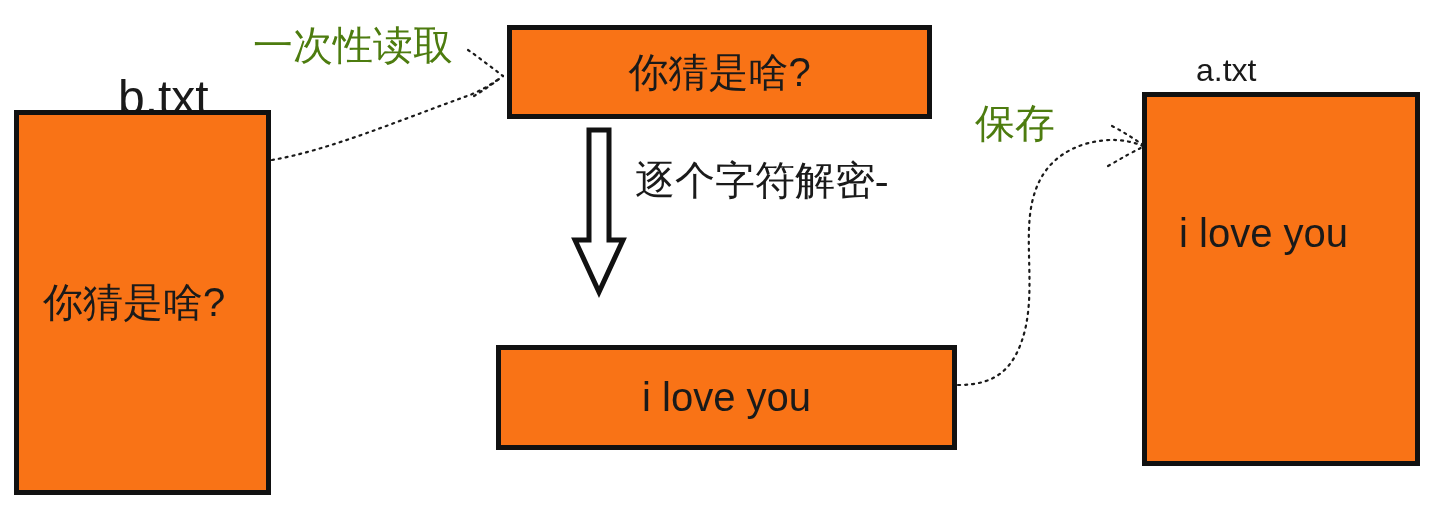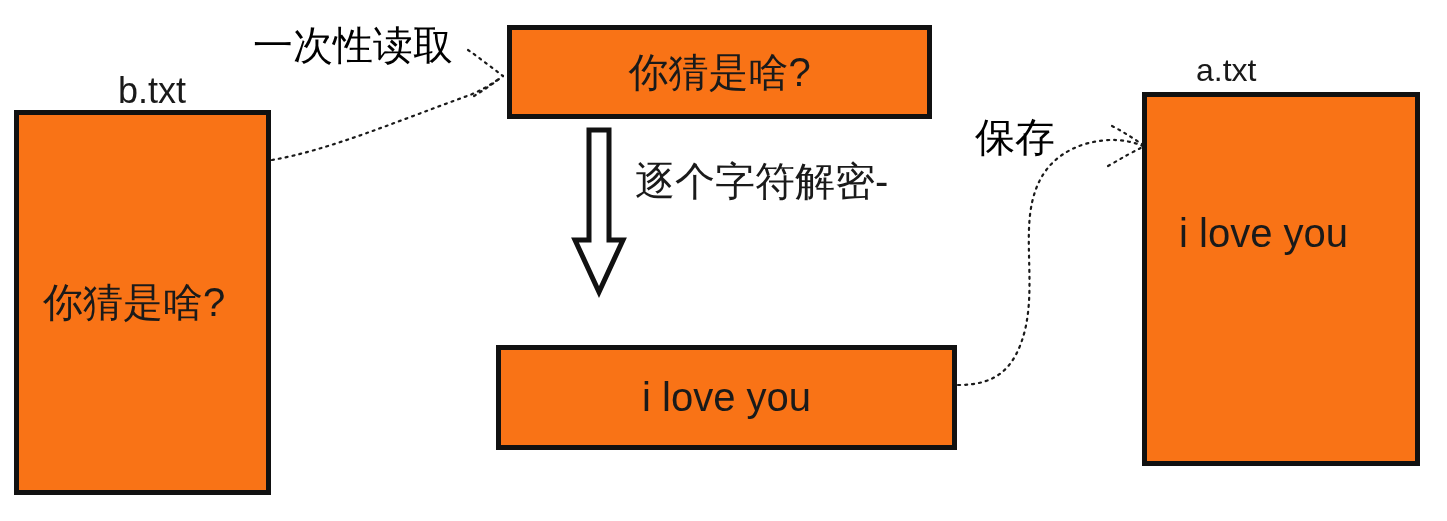--- a/index.html
+++ b/index.html
@@ -38,34 +38,34 @@
   }
   .file-label {
     position: absolute;
     font-family: "Liberation Sans", sans-serif;
     color: #1a1a1a;
     white-space: nowrap;
   }
   .edge-label {
     position: absolute;
     font-family: "Liberation Sans", sans-serif;
-    color: #000000;
+    color: #4d7c0f;
     white-space: nowrap;
   }
   .svg-layer {
     position: absolute;
     left: 0;
     top: 0;
     width: 1447px;
     height: 521px;
     pointer-events: none;
   }
   .step-text {
     position: absolute;
-    font-family: Liberation Sans, sans-serif;
+    font-family: Liberation Serif, serif;
     color: #1a1a1a;
     line-height: 1.22;
   }
 </style>
 </head>
 <body>
 
 <div id="canvas">
 
   <svg class="svg-layer" viewBox="0 0 1447 521" xmlns="http://www.w3.org/2000/svg">
@@ -81,41 +81,41 @@
     </g>
 
     <g>
       <path d="M 958 385 C 995 385 1015 370 1025 330 C 1034 292 1026 250 1030 215
                C 1034 180 1050 155 1085 144 C 1110 137 1128 140 1143 146" fill="none" stroke="#1a1a1a" stroke-width="2.2" stroke-dasharray="2 5" stroke-linecap="round"></path>
       <path d="M 1112 126 C 1124 132 1134 139 1145 146" fill="none" stroke="#1a1a1a" stroke-width="2.2" stroke-dasharray="2 5" stroke-linecap="round"></path>
       <path d="M 1108 166 C 1122 158 1134 151 1145 146" fill="none" stroke="#1a1a1a" stroke-width="2.2" stroke-dasharray="2 5" stroke-linecap="round"></path>
     </g>
   </svg>
 
-  <div class="file-label" style="left:118px; top:70px; font-size:36px;">b.txt</div>
+  <div class="file-label" style="left:118px; top:70px; font-size:48px;">b.txt</div>
 
   <div class="box box-left-text" style="left:14px; top:110px; width:257px; height:385px;">
     <span class="box-text" style="font-size:40px; padding-left:24px;">你猜是啥?</span>
   </div>
 
   <div class="edge-label" style="left:253px; top:18px; font-size:40px;">一次性读取</div>
 
   <div class="box box-center-text" style="left:507px; top:25px; width:425px; height:94px;">
     <span class="box-text" style="font-size:40px;">你猜是啥?</span>
   </div>
 
   <div class="step-text" style="left:635px; top:157px; font-size:40px; width:330px;">
     <div>逐个字符解密-</div>
   </div>
 
   <div class="box box-center-text" style="left:496px; top:345px; width:461px; height:105px;">
     <span class="box-text" style="font-size:40px;">i love you</span>
   </div>
 
-  <div class="edge-label" style="left:975px; top:110px; font-size:40px;text-align:right;">保存</div>
+  <div class="edge-label" style="left:975px; top:96px; font-size:40px;text-align:right;">保存</div>
 
   <div class="file-label" style="left:1196px; top:52px; font-size:32px;">a.txt</div>
 
   <div class="box box-left-text" style="left:1142px; top:92px; width:278px; height:374px;">
     <span class="box-text" style="font-size:40px; padding-left:32px; position:relative; top:-46px;">i love you</span>
   </div>
 
 </div>
 
 </body></html>

